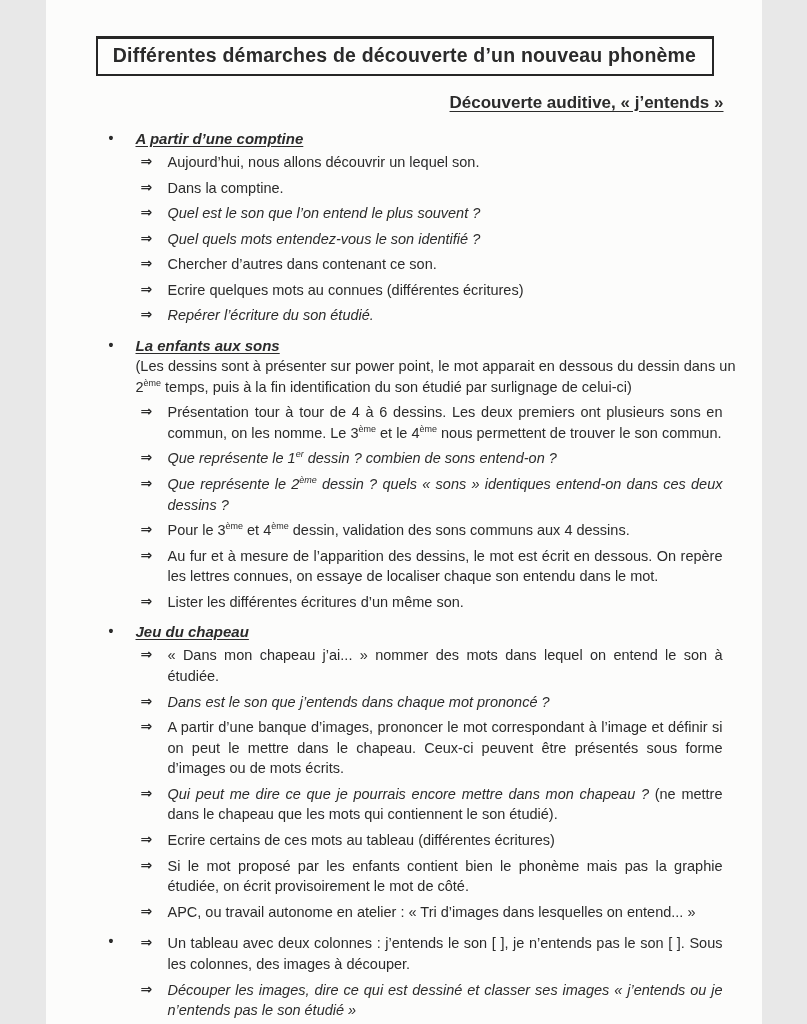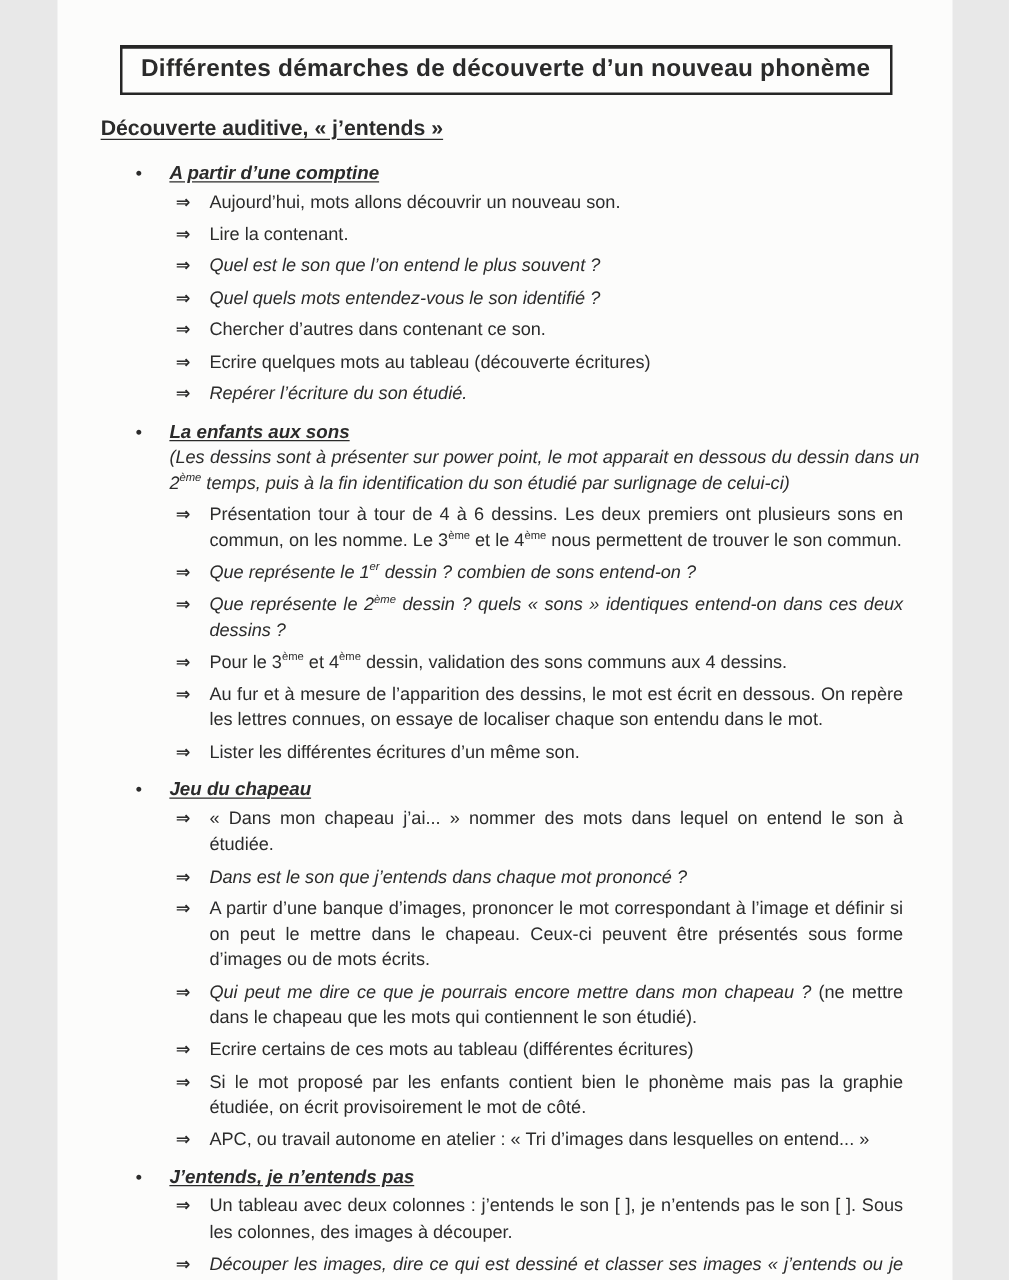--- a/index.html
+++ b/index.html
@@ -27,20 +27,21 @@
     font-size: 19.5px;
     letter-spacing: 0.2px;
     background: #fdfdfc;
   }
   .doc-heading {
     margin: 17px 38px 0 35px;
     font-size: 17px;
     font-weight: bold;
     text-decoration: underline;
     text-underline-offset: 3px;
+    text-align: right;
   }
   .sections { margin-top: 6px; }
   .section { margin-top: 11px; }
   .sec-head {
     position: relative;
     margin: 0 38px 2px 90px;
     font-size: 15px;
     font-weight: bold;
     font-style: italic;
   }
@@ -50,21 +51,20 @@
     top: 0;
     font-style: normal;
     font-size: 14px;
   }
   .sec-head .sec-title {
     text-decoration: underline;
     text-underline-offset: 2px;
   }
   .intro {
     margin: 1px 26px 0 90px;
-    font-style: italic;
     text-align: justify;
     font-size: 14.5px;
     line-height: 1.42;
   }
   .item {
     display: flex;
     margin: 5px 39px 0 95px;
     font-size: 14.5px;
     line-height: 1.42;
   }
@@ -95,41 +95,41 @@
     <span>Différentes démarches de découverte d’un nouveau phonème</span>
   </div>
 
   <div class="doc-heading">Découverte auditive, « j’entends »</div>
 
   <div class="sections">
       <div class="section">
         <div class="sec-head"><span class="bullet">•</span><span class="sec-title">A partir d’une comptine</span></div>
         <div class="item">
           <span class="arrow">⇒</span>
-          <span class="item-text"><span class="normal">Aujourd’hui, mots allons découvrir un nouveau son.</span></span>
-        </div>
-        <div class="item">
-          <span class="arrow">⇒</span>
-          <span class="item-text"><span class="normal">Lire la contenant.</span></span>
+          <span class="item-text"><span class="normal">Aujourd’hui, nous allons découvrir un lequel son.</span></span>
+        </div>
+        <div class="item">
+          <span class="arrow">⇒</span>
+          <span class="item-text"><span class="normal">Dans la comptine.</span></span>
         </div>
         <div class="item">
           <span class="arrow">⇒</span>
           <span class="item-text"><span class="italic">Quel est le son que l’on entend le plus souvent ?</span></span>
         </div>
         <div class="item">
           <span class="arrow">⇒</span>
           <span class="item-text"><span class="italic">Quel quels mots entendez-vous le son identifié ?</span></span>
         </div>
         <div class="item">
           <span class="arrow">⇒</span>
           <span class="item-text"><span class="normal">Chercher d’autres dans contenant ce son.</span></span>
         </div>
         <div class="item">
           <span class="arrow">⇒</span>
-          <span class="item-text"><span class="normal">Ecrire quelques mots au tableau (découverte écritures)</span></span>
+          <span class="item-text"><span class="normal">Ecrire quelques mots au connues (différentes écritures)</span></span>
         </div>
         <div class="item">
           <span class="arrow">⇒</span>
           <span class="item-text"><span class="italic">Repérer l’écriture du son étudié.</span></span>
         </div>
       </div>
       <div class="section">
         <div class="sec-head"><span class="bullet">•</span><span class="sec-title">La enfants aux sons</span></div>
         <div class="intro">(Les dessins sont à présenter sur power point, le mot apparait en dessous du dessin dans un 2<sup>ème</sup> temps, puis à la fin identification du son étudié par surlignage de celui-ci)</div>
         <div class="item">
@@ -182,21 +182,21 @@
         <div class="item">
           <span class="arrow">⇒</span>
           <span class="item-text"><span class="normal">Si le mot proposé par les enfants contient bien le phonème mais pas la graphie étudiée, on écrit provisoirement le mot de côté.</span></span>
         </div>
         <div class="item">
           <span class="arrow">⇒</span>
           <span class="item-text"><span class="normal">APC, ou travail autonome en atelier : « Tri d’images dans lesquelles on entend... »</span></span>
         </div>
       </div>
       <div class="section">
-        <div class="sec-head"><span class="bullet">•</span><span class="sec-title">J’entends, je n’entends pas</span></div>
+        <div class="sec-head"><span class="bullet">•</span></div>
         <div class="item">
           <span class="arrow">⇒</span>
           <span class="item-text"><span class="normal">Un tableau avec deux colonnes : j’entends le son [  ], je n’entends pas le son [  ]. Sous les colonnes, des images à découper.</span></span>
         </div>
         <div class="item">
           <span class="arrow">⇒</span>
           <span class="item-text"><span class="italic">Découper les images, dire ce qui est dessiné et classer ses images « j’entends ou je n’entends pas le son étudié »</span></span>
         </div>
         <div class="item">
           <span class="arrow">⇒</span>

